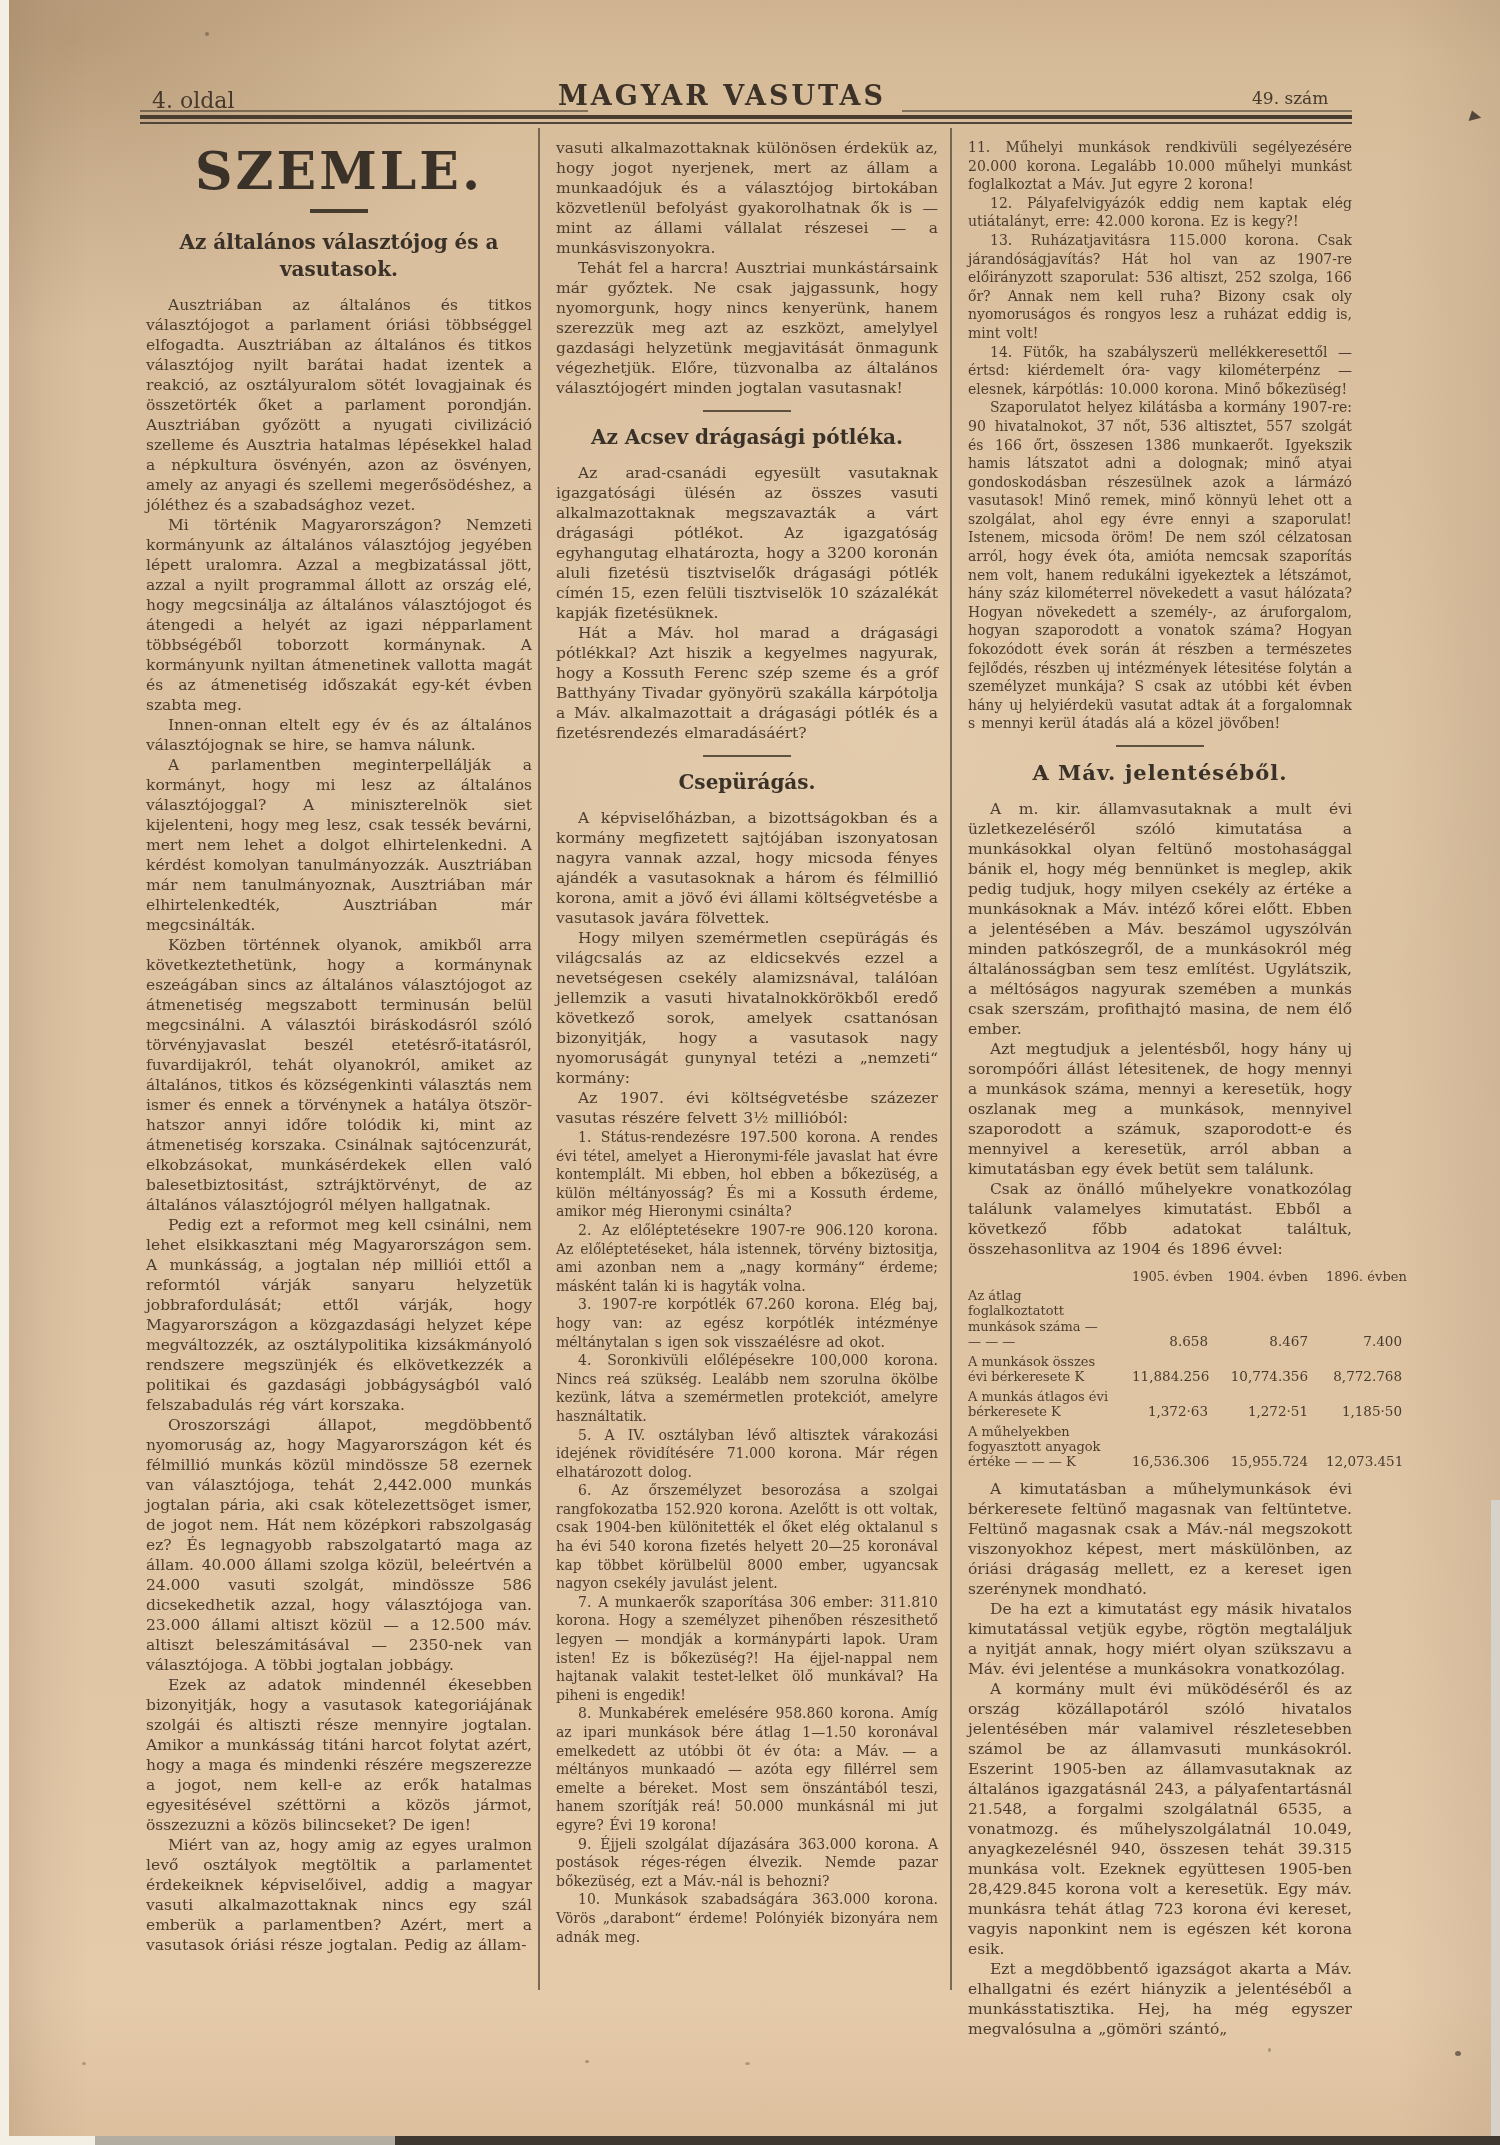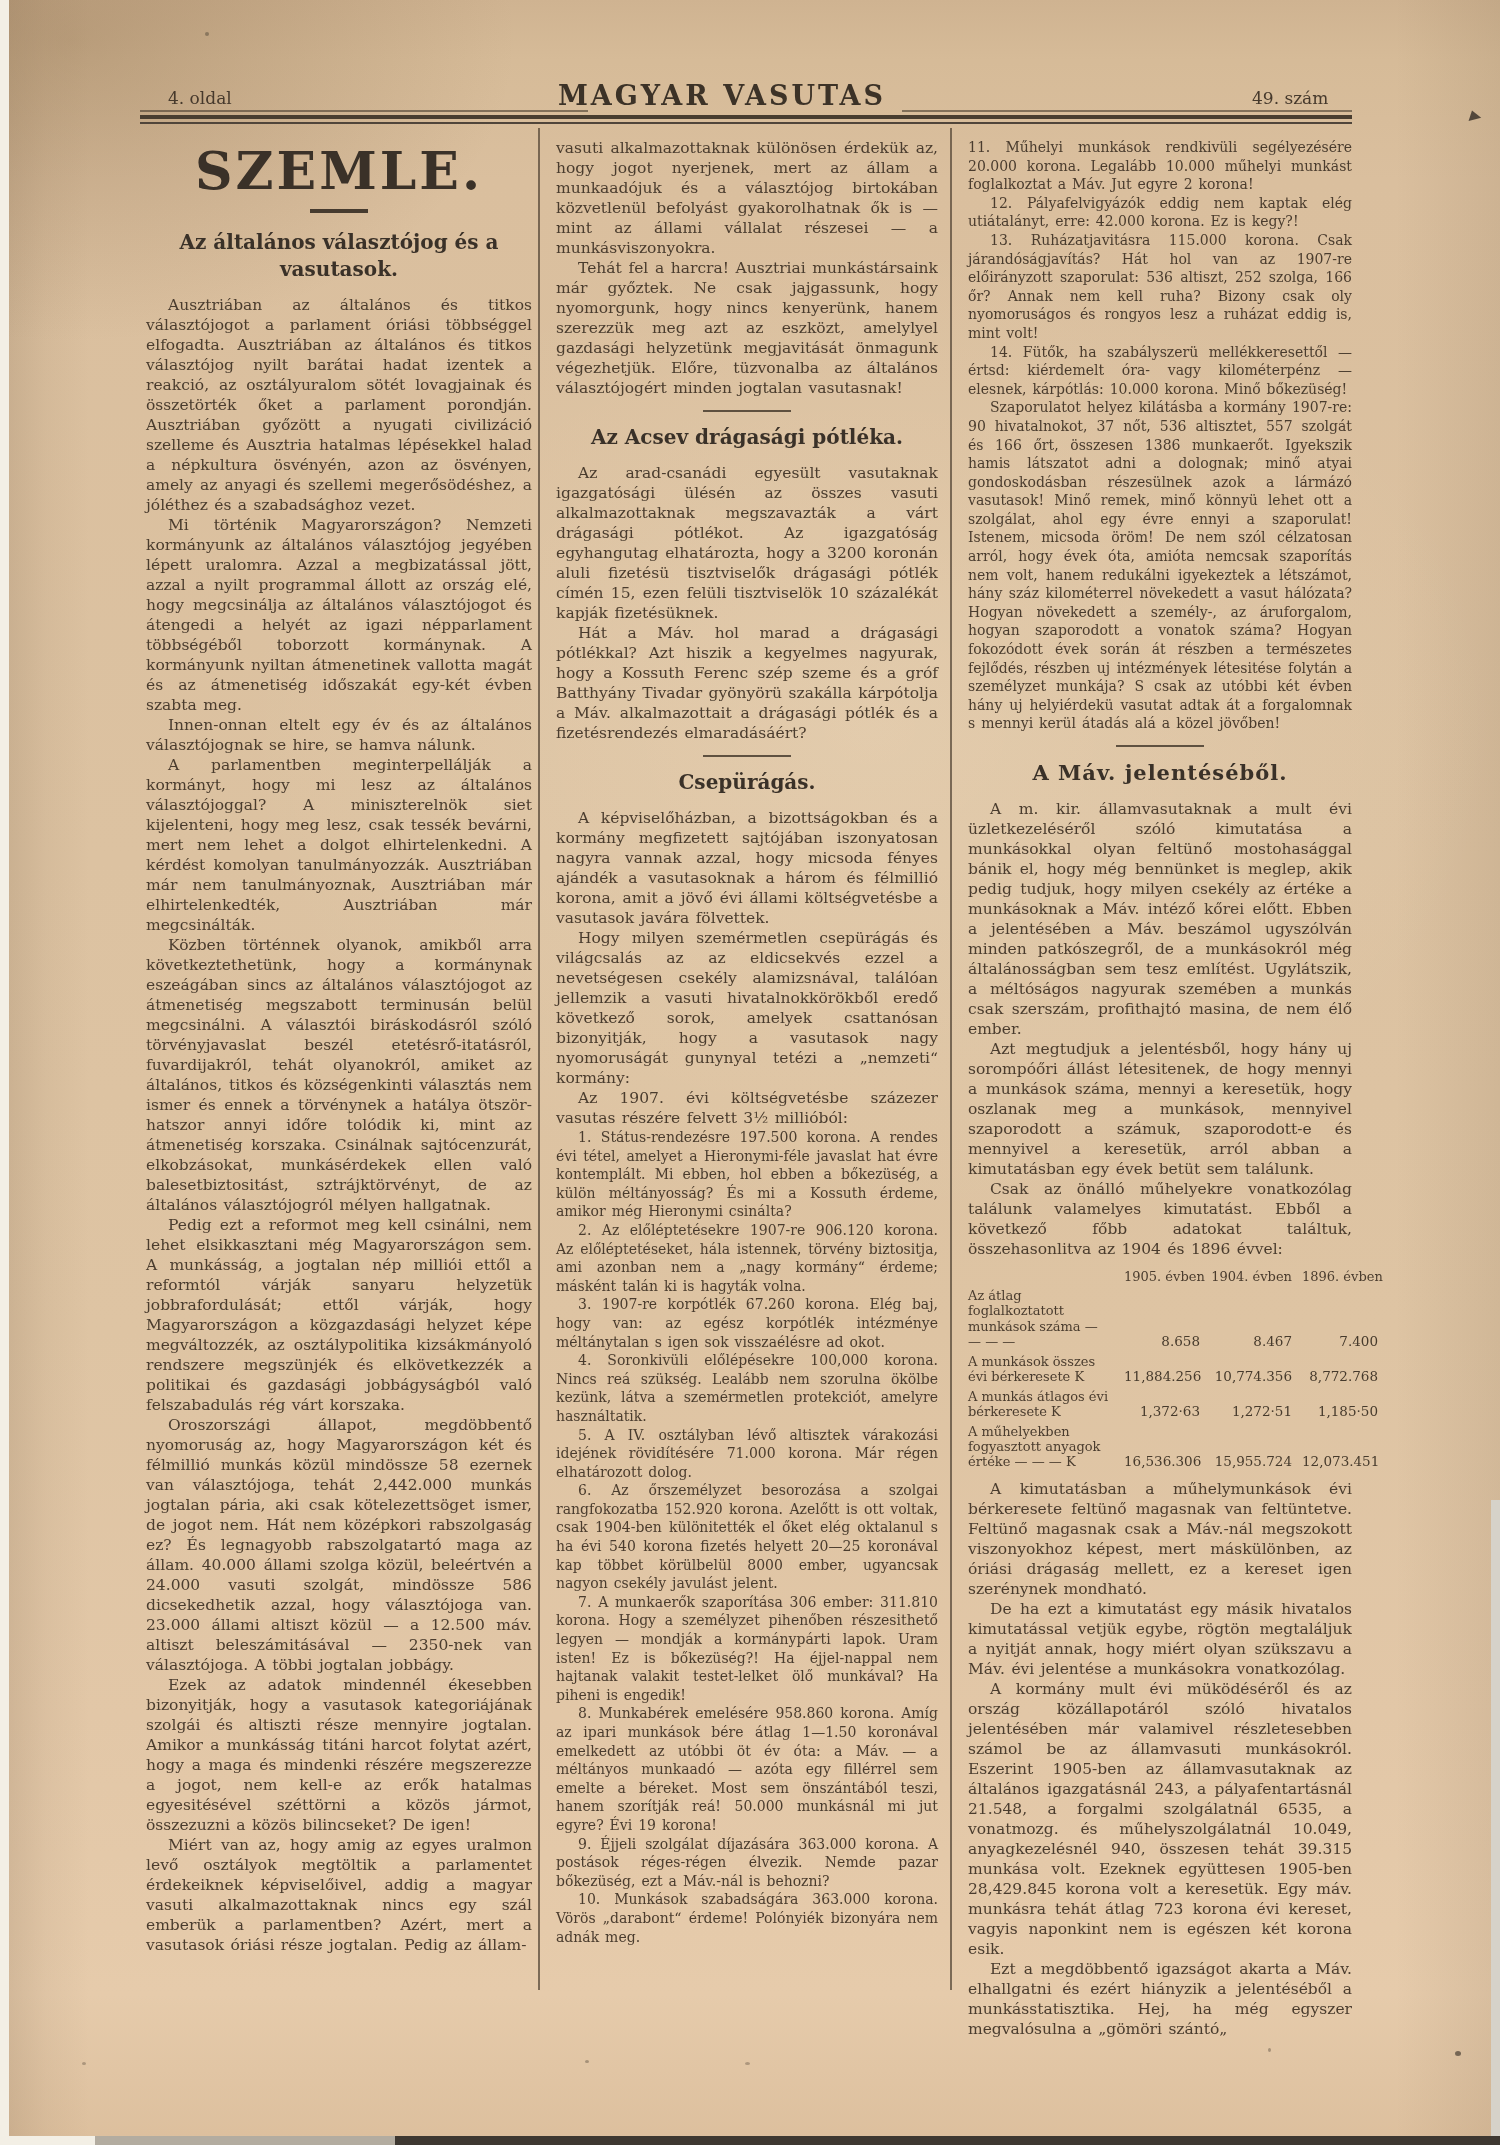--- a/index.html
+++ b/index.html
@@ -18,21 +18,21 @@
       linear-gradient(180deg,#cfb391 0px,#d6bb98 60px,#dabf9e 180px,#dcc2a1 40%,#dec4a3 62%,#e2c7a7 80%,#e6cbab 93%,#dcbf9d 100%);
   }
   
   .edge-left{position:absolute;left:0;top:0;width:9px;height:2145px;background:#f3efe5;}
   .edge-right{position:absolute;right:0;top:1500px;width:9px;height:645px;background:#d6d2c9;}
   .edge-bottom{position:absolute;left:0;bottom:0;height:9px;width:1500px;background:#3e3831;}
   .edge-bottom .seg-a{position:absolute;left:0;bottom:0;height:9px;width:95px;background:#f3efe5;}
   .edge-bottom .seg-b{position:absolute;left:95px;bottom:0;height:9px;width:300px;background:#b3aca0;}
 
   
-  .pg-num{position:absolute;top:88px;left:168px;font-size:17px;color:#46392c;}
+  .pg-num{position:absolute;top:88px;left:152px;font-size:22px;color:#46392c;}
   .pg-issue{position:absolute;top:88px;left:1252px;font-size:17px;color:#46392c;}
   .pg-title{position:absolute;top:80px;left:722px;transform:translateX(-50%);
     font-size:27px;font-weight:bold;letter-spacing:3px;color:#3c3227;white-space:nowrap;}
   .rule-thin-a{position:absolute;top:110px;left:140px;width:448px;height:2px;background:rgba(72,60,46,.6);}
   .rule-thin-b{position:absolute;top:110px;left:902px;width:450px;height:2px;background:rgba(72,60,46,.6);}
   .rule-heavy{position:absolute;top:115px;left:140px;width:1212px;height:4px;background:#483d30;}
   .rule-under{position:absolute;top:122px;left:140px;width:1212px;height:2px;background:#50453a;}
 
   
   .col{position:absolute;top:138px;color:#4a3c2e;}
@@ -47,21 +47,21 @@
   .subhead{font-size:20px;font-weight:bold;text-align:center;line-height:1.35;color:#3a3128;margin:2px 8px 12px;}
   .subhead.wide{font-size:21px;letter-spacing:1px;margin-top:4px;}
   .art-div{width:88px;height:2px;background:rgba(72,60,46,.85);margin:12px auto 12px;}
 
   .p{font-size:15.5px;line-height:20px;text-align:justify;text-indent:22px;margin:0;word-spacing:1.5px;}
   .p.noindent{text-indent:0;}
   .p.small{font-size:14px;line-height:18.6px;}
 
   
   .stats-table{margin:10px 0 10px;color:#463a2c;}
-  .t-row,.t-head-row{display:grid;grid-template-columns:146px 76px 82px 76px;column-gap:10px;align-items:end;}
+  .t-row,.t-head-row{display:grid;grid-template-columns:146px 76px 82px 76px;column-gap:18px;align-items:end;}
   .t-head-row{margin-bottom:4px;}
   .t-hcell{font-size:13px;text-align:right;white-space:nowrap;color:#4a3c2e;}
   .t-label{font-size:13px;line-height:1.16;color:#4a3c2e;}
   .t-val{font-size:13.5px;text-align:right;white-space:nowrap;}
   .t-row{margin-bottom:5px;}
 
   
   .mark-arrow{position:absolute;left:1470px;top:112px;width:0;height:0;
     border-left:11px solid #3c342b;border-top:4px solid transparent;border-bottom:7px solid transparent;
     transform:rotate(18deg);opacity:.85;}

